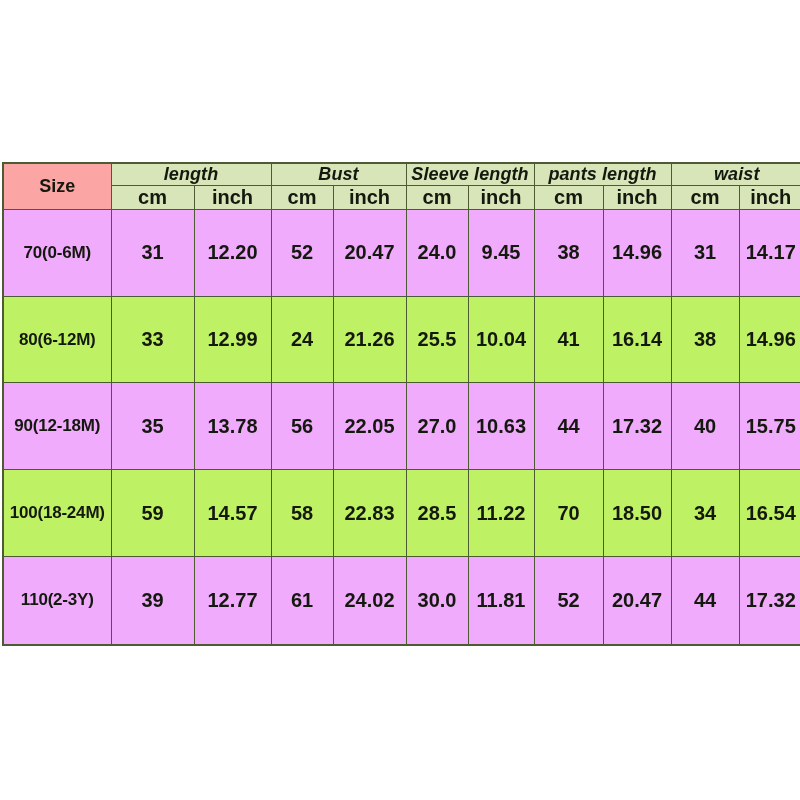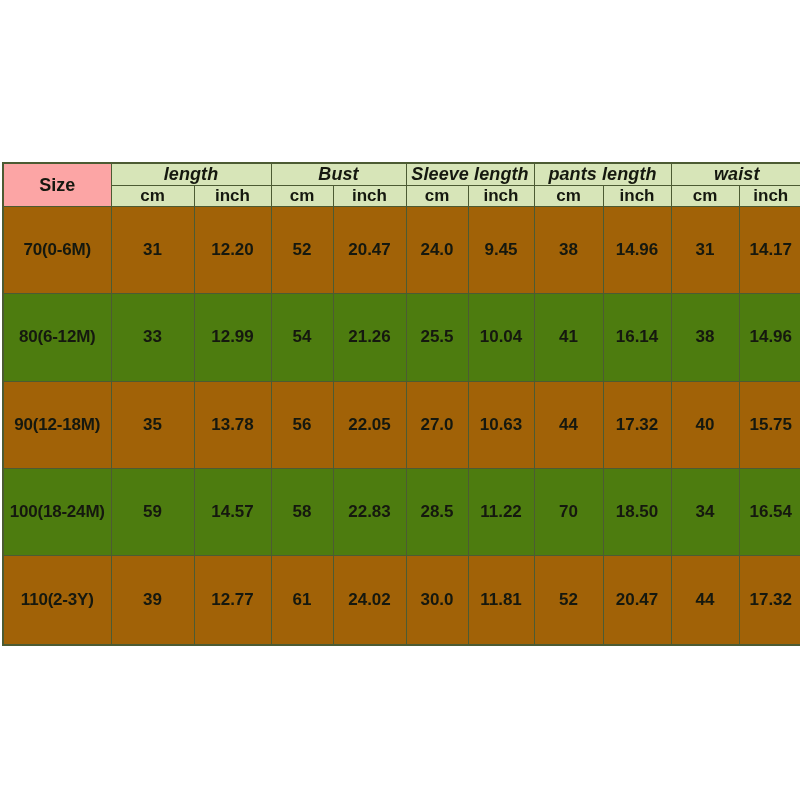--- a/index.html
+++ b/index.html
@@ -52,29 +52,29 @@
     font-size: 18px;
     letter-spacing: 0.1px;
     font-style: italic;
   }
   th.hdr-size {
     background: #fca5a5;
     font-size: 18px;
   }
   th.hdr-unit {
     background: #d7e5b8;
-    font-size: 17px;
-  }
-
-  
-  tr.row-light td { background: #a16207; }
-  tr.row-dark  td { background: #4d7c0f; }
+    font-size: 20px;
+  }
+
+  
+  tr.row-light td { background: #f0abfc; }
+  tr.row-dark  td { background: #bef264; }
 
   td.cell {
-    font-size: 17px;
+    font-size: 20px;
   }
   td.cell-size {
     font-size: 17px;
     letter-spacing: -0.2px;
   }
 
   
   col.c-size  { width: 108px; }
   col.c-cm    { width: 83px;  }
   col.c-inch  { width: 77px;  }
@@ -138,21 +138,21 @@
         <td class="cell">9.45</td>
         <td class="cell">38</td>
         <td class="cell">14.96</td>
         <td class="cell">31</td>
         <td class="cell">14.17</td>
       </tr>
       <tr class="row-dark">
         <td class="cell-size">80(6-12M)</td>
         <td class="cell">33</td>
         <td class="cell">12.99</td>
-        <td class="cell">54</td>
+        <td class="cell">24</td>
         <td class="cell">21.26</td>
         <td class="cell">25.5</td>
         <td class="cell">10.04</td>
         <td class="cell">41</td>
         <td class="cell">16.14</td>
         <td class="cell">38</td>
         <td class="cell">14.96</td>
       </tr>
       <tr class="row-light">
         <td class="cell-size">90(12-18M)</td>

